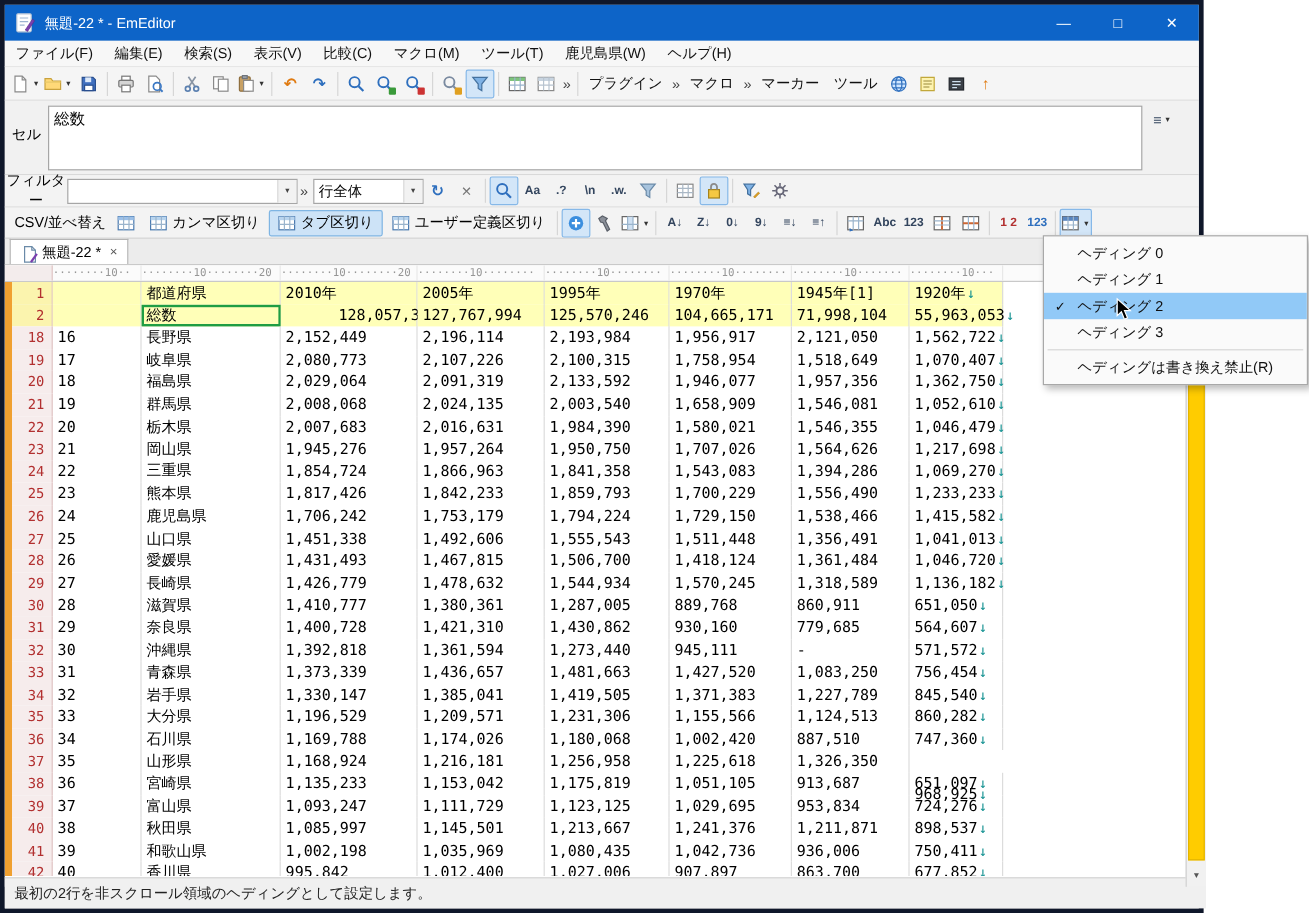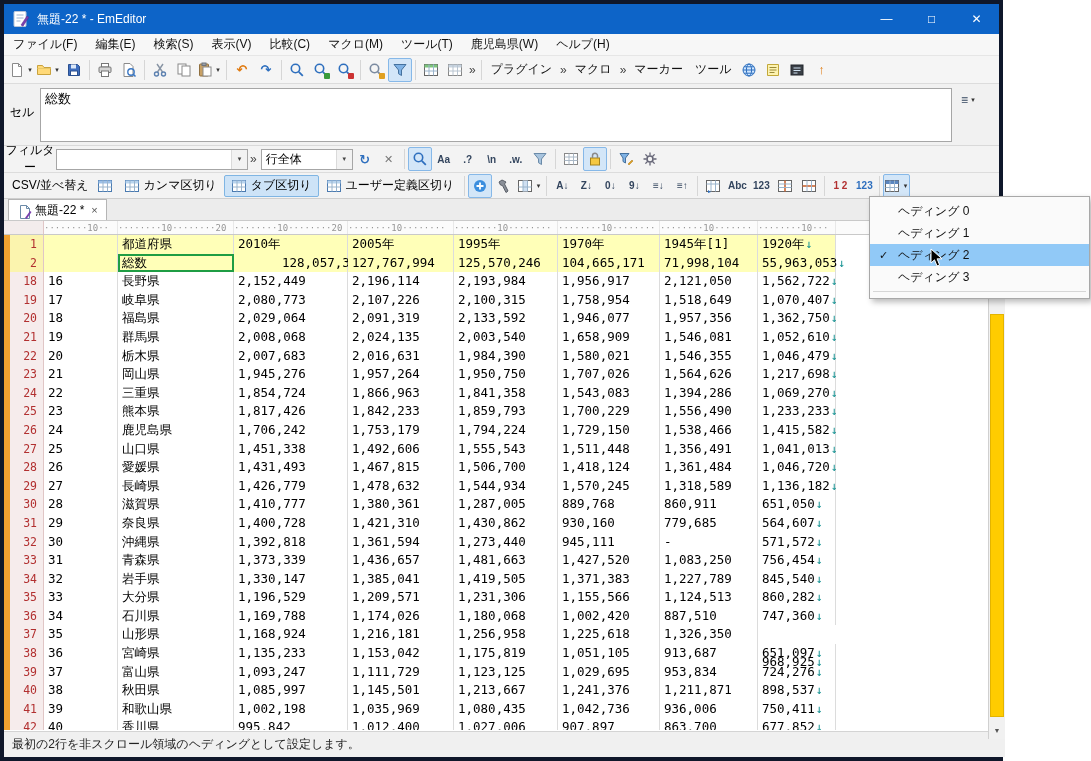--- a/index.html
+++ b/index.html
@@ -656,21 +656,21 @@
           <div class="grid-cell" style="width: 106px;"><span>1,957,264</span></div>
           <div class="grid-cell" style="width: 104px;"><span>1,950,750</span></div>
           <div class="grid-cell" style="width: 102px;"><span>1,707,026</span></div>
           <div class="grid-cell" style="width: 98px;"><span>1,564,626</span></div>
           <div class="grid-cell" style="width: 78px;"><span>1,217,698</span><span class="nl">↓</span></div>
           <div class="row-filler"></div>
         </div>
         <div class="grid-row">
           <div class="gutter-cell">24</div>
           <div class="grid-cell" style="width: 74px;"><span>22</span></div>
-          <div class="grid-cell" style="width: 116px;"><span>三重県</span></div>
+          <div class="grid-cell" style="width: 116px; font-family: Liberation Mono, monospace;"><span>三重県</span></div>
           <div class="grid-cell" style="width: 114px;"><span>1,854,724</span></div>
           <div class="grid-cell" style="width: 106px;"><span>1,866,963</span></div>
           <div class="grid-cell" style="width: 104px;"><span>1,841,358</span></div>
           <div class="grid-cell" style="width: 102px;"><span>1,543,083</span></div>
           <div class="grid-cell" style="width: 98px;"><span>1,394,286</span></div>
           <div class="grid-cell" style="width: 78px;"><span>1,069,270</span><span class="nl">↓</span></div>
           <div class="row-filler"></div>
         </div>
         <div class="grid-row">
           <div class="gutter-cell">25</div>
@@ -913,19 +913,22 @@
       <span>ヘディング 1</span>
     </div>
     <div class="menu-item hl">
       <span class="chk">✓</span>
       <span>ヘディング 2</span>
     </div>
     <div class="menu-item">
       <span>ヘディング 3</span>
     </div>
     <div class="menu-sep"></div>
+    <div class="menu-item">
+      <span>ヘディングは書き換え禁止(R)</span>
+    </div>
   </div>
 
 <div class="cursor">
   <svg width="13" height="19" viewBox="0 0 13 19">
       <path d="M1 1 L1 15 L4.5 11.8 L7 18 L9.6 16.9 L7.1 10.8 L12 10.8 Z" fill="#000" stroke="#fff" stroke-width="1"></path>
     </svg>
 </div>
 
 </body></html>

